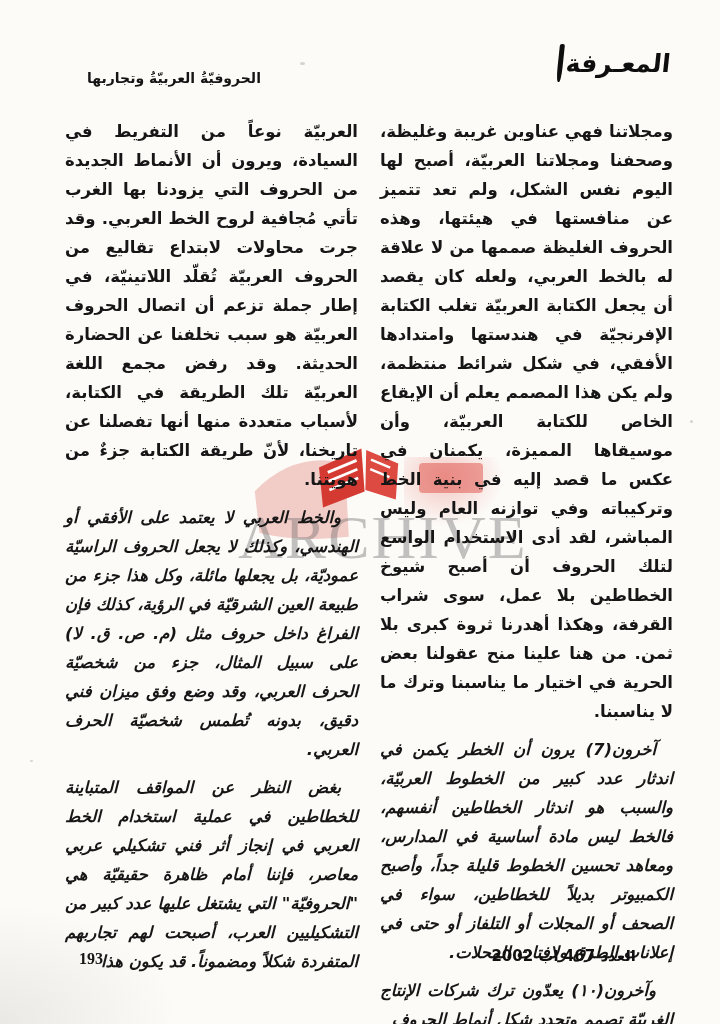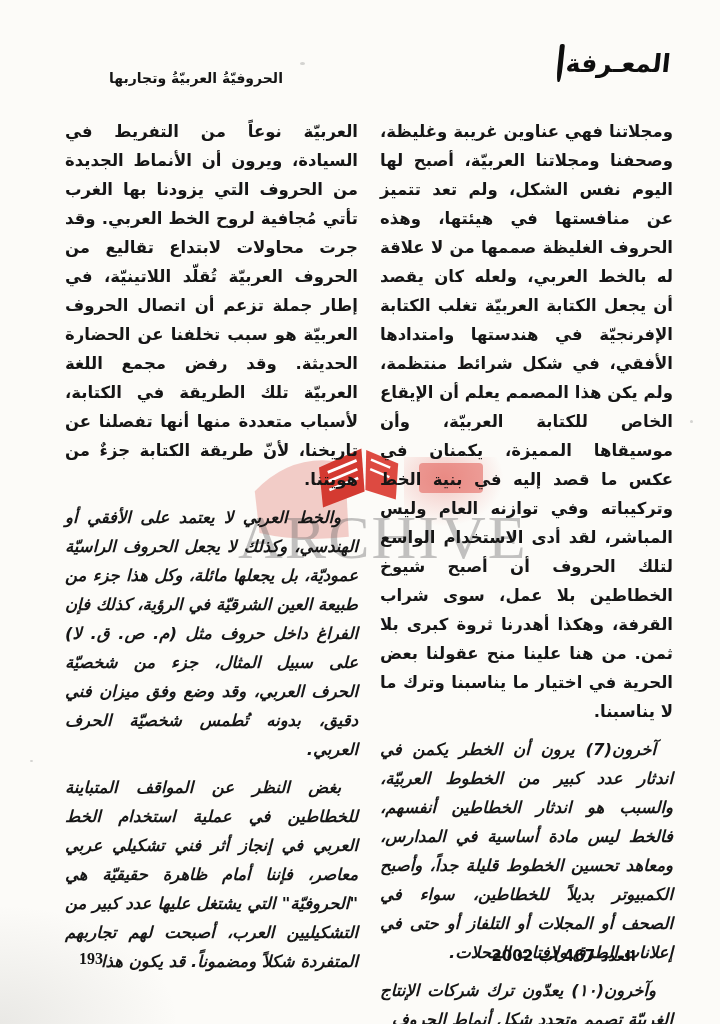--- a/index.html
+++ b/index.html
@@ -9,21 +9,21 @@
     font-family:"DejaVu Sans",sans-serif;color:#1b1b1b;
   }
   
   .corner-shade{
     position:absolute;left:0;bottom:0;width:180px;height:120px;
     background:radial-gradient(ellipse at 0% 100%,rgba(120,120,115,.14),rgba(120,120,115,0) 70%);
     pointer-events:none;
   }
   
   .article-title{
-    position:absolute;top:70px;left:109px;
+    position:absolute;top:70px;left:87px;
     direction:rtl;font-size:14px;font-weight:700;color:#151515;
     letter-spacing:.2px;white-space:nowrap;
   }
   .magazine-logo{
     position:absolute;top:44px;right:50px;
     direction:rtl;font-size:25px;font-weight:700;color:#0e0e0e;
     transform:skewX(-6deg);white-space:nowrap;
   }
   .magazine-logo::after{
     content:"";display:inline-block;width:5px;height:38px;

